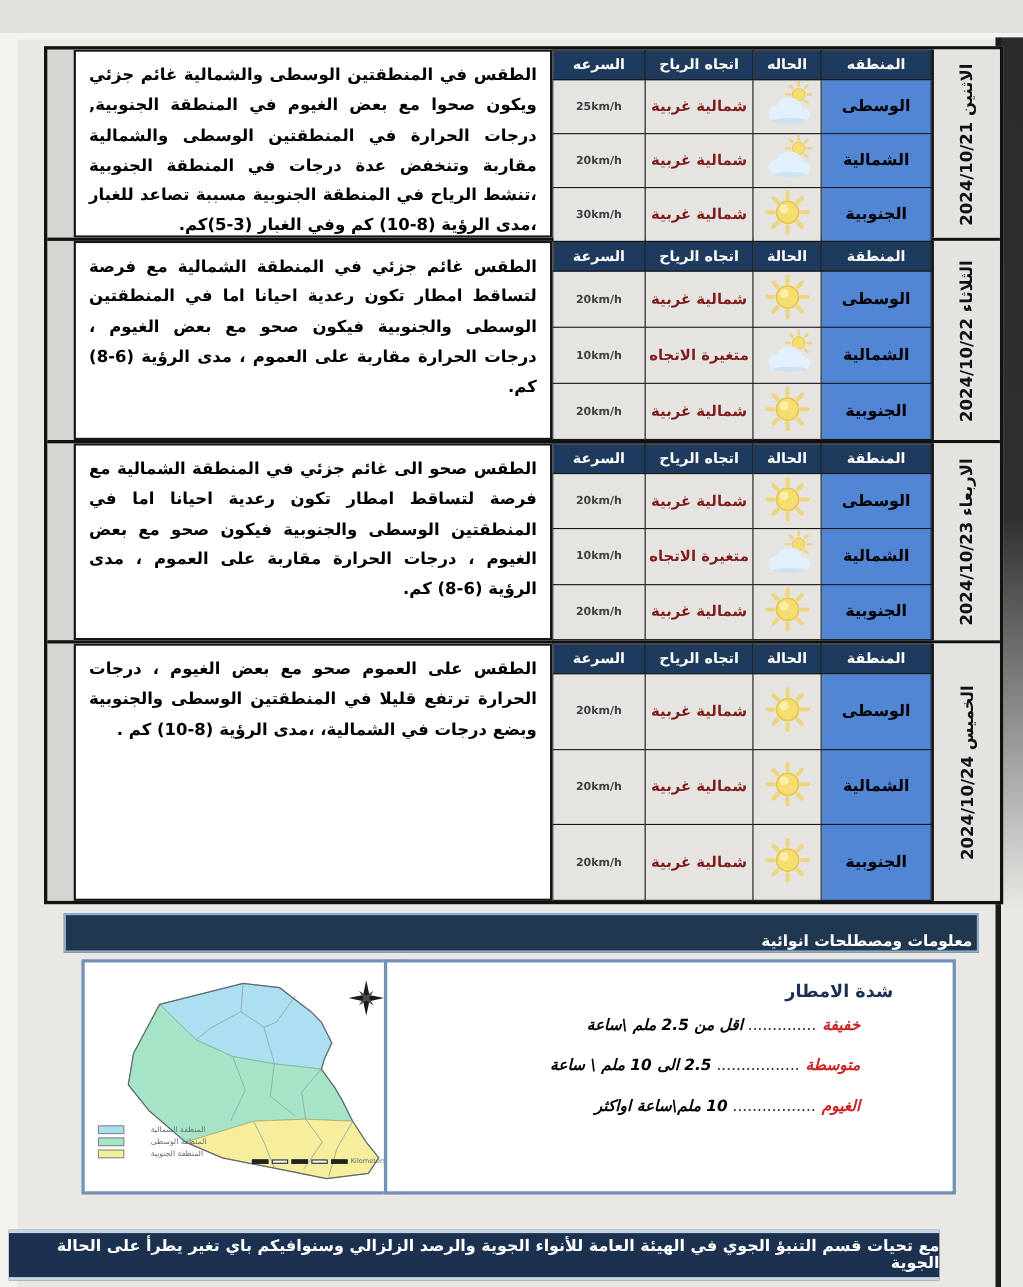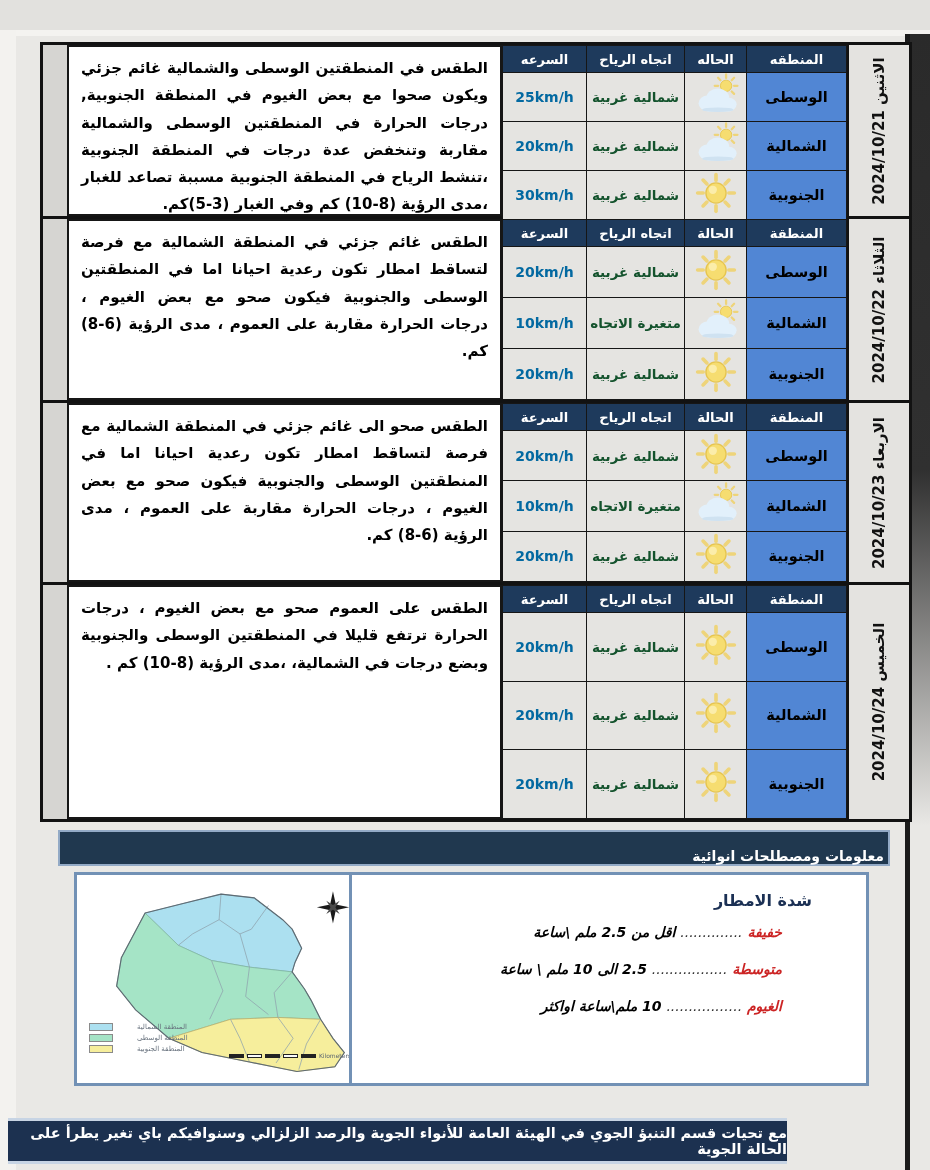--- a/index.html
+++ b/index.html
@@ -26,22 +26,22 @@
      display:flex; align-items:center; justify-content:center; overflow:hidden;}
   .date-text{transform:rotate(-90deg); white-space:nowrap; direction:rtl;
      font-weight:bold; font-size:15px; color:#111; letter-spacing:.3px;}
 
   table.wx{width:344px; height:100%; border-collapse:collapse; direction:rtl; table-layout:fixed;}
   table.wx td{border:1.6px solid #161616; text-align:center; vertical-align:middle; padding:0;}
   tr.hdr{height:27px;}
   tr.hdr td{background:#1e3a5c; color:#fff; font-weight:bold; font-size:13px;}
   td.region{background:#5186d4; color:#000000; font-weight:bold; font-size:14.5px;}
   td.cond, td.wind, td.speed{background:#e5e4e1;}
-  td.wind{font-weight:bold; font-size:13.5px; color:#14532d;}
-  td.speed{font-weight:bold; font-size:14px; color:#0369a1; direction:ltr;}
+  td.wind{font-weight:bold; font-size:13.5px; color:#7f1d1d;}
+  td.speed{font-weight:bold; font-size:10px; color:#404040; direction:ltr;}
   .c-region{width:100px;} .c-cond{width:62px;} .c-wind{width:98px;} .c-speed{width:84px;}
 
   .text-panel{flex:1; box-sizing:border-box; margin-left:24px; background:#fff; border:2.5px solid #161616;
      padding:8px 12px 6px 12px; overflow:hidden;}
   .text-panel p{margin:0; font-size:15px; font-weight:bold; color:#000; line-height:1.82;
      text-align:justify; direction:rtl;}
 
   
   .wicon{display:inline-block; width:56px; height:44px; position:relative;}
   .wicon svg{display:none; width:100%; height:100%;}
@@ -64,21 +64,21 @@
   .scale-seg.dark{background:#222;} .scale-seg.light{background:#fafafa;}
   .scale-label{font-size:6px; color:#5a6470;}
 
   .rain-box{position:absolute; left:349px; top:872px; width:520px; height:214px; box-sizing:border-box;
      background:#fff; border:3px solid #7291b5; direction:rtl; padding:14px 36px 0 20px;}
   .rain-title{font-size:16px; font-weight:bold; color:#1b3054; margin:2px 18px 14px 0;}
   .rain-line{margin:0 48px 21px 0; font-size:14px; font-weight:bold; color:#000; direction:rtl;font-style:italic;}
   .rain-label{color:#cc2424; font-weight:bold;}
   .rain-dots{color:#333; letter-spacing:1px; font-weight:normal;}
 
-  .footer-bar{position:absolute; left:8px; top:1118px; width:779px; height:46px; box-sizing:border-box;
+  .footer-bar{position:absolute; left:8px; top:1118px; width:846px; height:46px; box-sizing:border-box;
      background:#1c3150; border-top:3px solid #c7d4e4; border-bottom:3px solid #c7d4e4;
      display:flex; align-items:center; justify-content:center; direction:rtl;
      color:#fff; font-weight:bold; font-size:14.5px;}
 </style>
 </head>
 <body>
 
 <svg width="0" height="0" style="position:absolute">
   <defs>
     <symbol id="sym-sun" viewBox="0 0 48 48">

